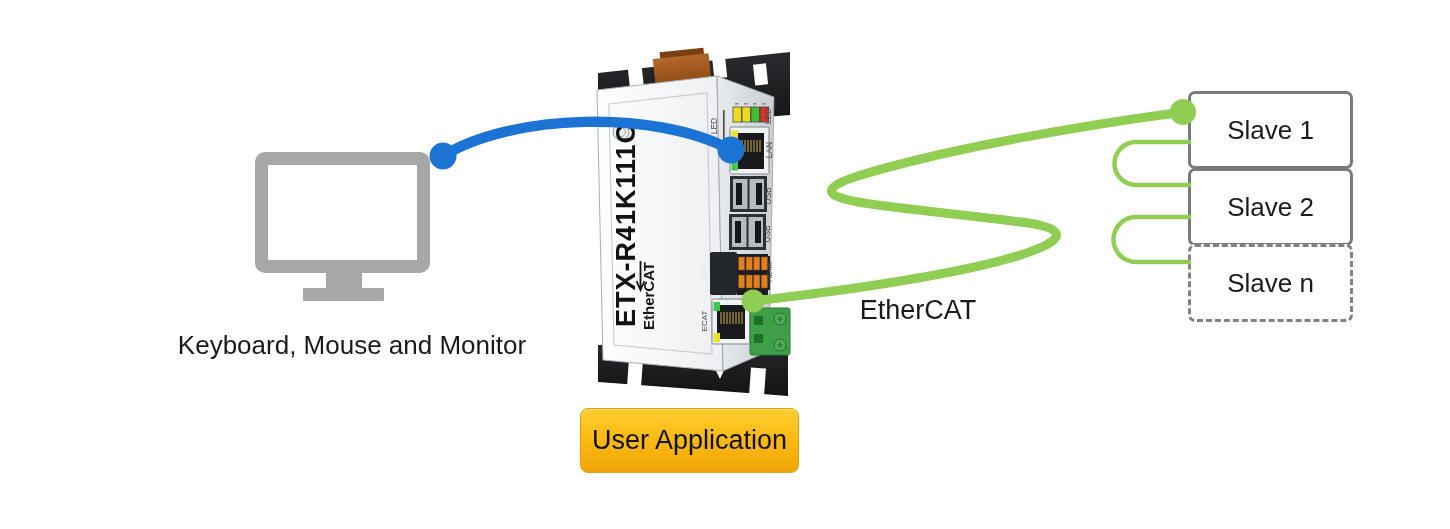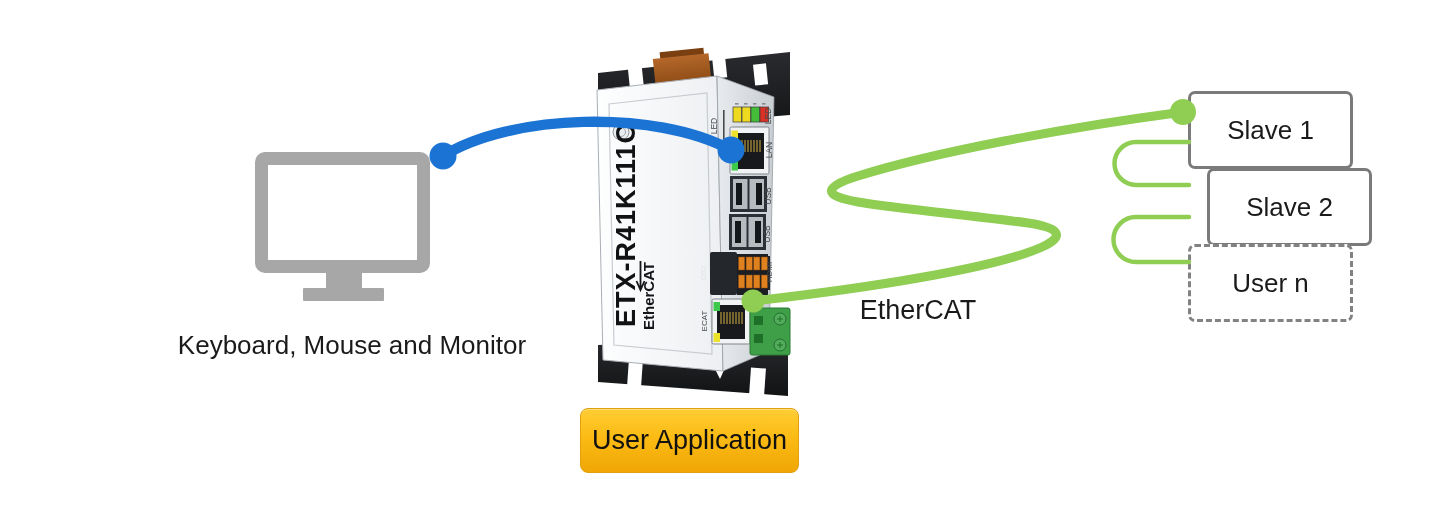--- a/index.html
+++ b/index.html
@@ -18,21 +18,21 @@
     position:absolute; left:828px; top:295px; width:180px; text-align:center;
     font-size:27px; color:#1a1a1a; z-index:2;
   }
   .slave-box {
     position:absolute; left:1188px; width:165px; height:78px; box-sizing:border-box;
     background:#ffffff; border:3px solid #7a7a7a; border-radius:7px;
     display:flex; align-items:center; justify-content:center;
     font-size:26px; color:#1a1a1a; z-index:1;
   }
   .slave-1 { top:91px; }
-  .slave-2 { top:168px;margin-left:19px; }
+  .slave-2 { top:168px; }
   .slave-n { top:244px; border-style:dashed; border-color:#828282; }
   .user-app {
     position:absolute; left:580px; top:408px; width:219px; height:65px; box-sizing:border-box;
     background:linear-gradient(180deg,#ffcd33 0%, #fbbb14 45%, #f0a606 100%);
     border:1px solid #e0a010; border-radius:8px;
     box-shadow:inset 0 1px 0 rgba(255,255,255,0.35);
     display:flex; align-items:center; justify-content:center;
     font-size:27px; color:#111111; z-index:2; cursor:pointer;
   }
 </style>
@@ -195,20 +195,20 @@
 
   <div class="ecat-label">EtherCAT</div>
 
   <div class="slave-box slave-1">
     <span>Slave 1</span>
   </div>
   <div class="slave-box slave-2">
     <span>Slave 2</span>
   </div>
   <div class="slave-box slave-n">
-    <span>User n</span>
+    <span>Slave n</span>
   </div>
 
   <div class="user-app">
     <span>User Application</span>
   </div>
 
 </div>
 
 </body></html>

